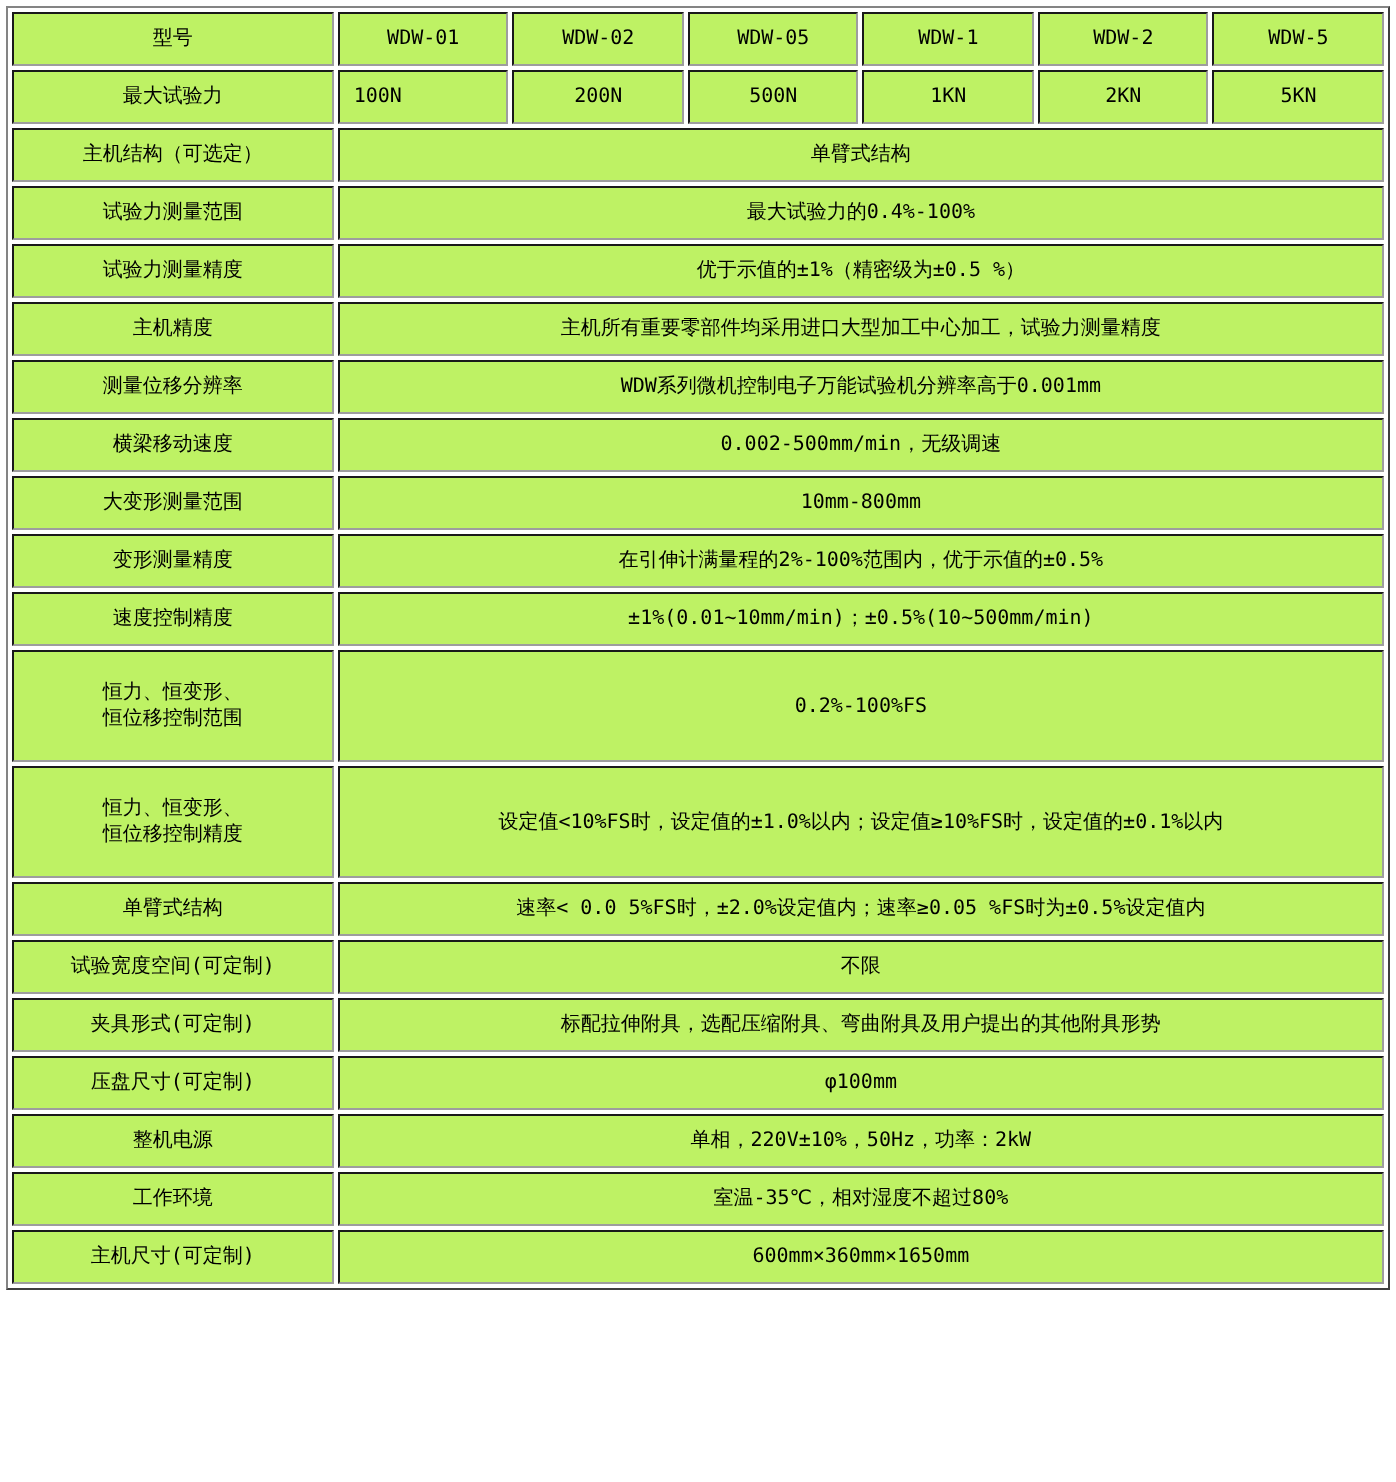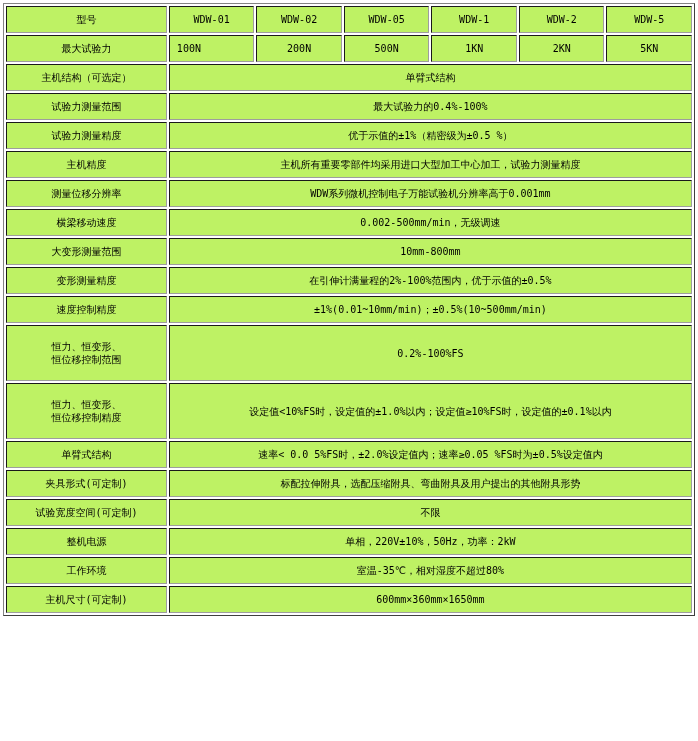--- a/index.html
+++ b/index.html
@@ -120,26 +120,30 @@
         <tr class="tall">
           <td class="label">恒力、恒变形、
 恒位移控制精度</td>
           <td colspan="6"><span>设定值&lt;10%FS时，设定值的±1.0%以内；设定值≥10%FS时，设定值的±0.1%以内</span></td>
         </tr>
         <tr>
           <td class="label">单臂式结构</td>
           <td colspan="6"><span>速率&lt; 0.0 5%FS时，±2.0%设定值内；速率≥0.05 %FS时为±0.5%设定值内</span></td>
         </tr>
         <tr>
+          <td class="label">试验宽度空间(可定制)</td>
+          <td colspan="6"><span>不限</span></td>
+        </tr>
+        <tr>
           <td class="label">夹具形式(可定制)</td>
           <td colspan="6"><span>标配拉伸附具，选配压缩附具、弯曲附具及用户提出的其他附具形势</span></td>
         </tr>
         <tr>
-          <td class="label">试验宽度空间(可定制)</td>
-          <td colspan="6"><span>不限</span></td>
+          <td class="label">压盘尺寸(可定制)</td>
+          <td colspan="6"><span>φ100mm</span></td>
         </tr>
         <tr>
           <td class="label">整机电源</td>
           <td colspan="6"><span>单相，220V±10%，50Hz，功率：2kW</span></td>
         </tr>
         <tr>
           <td class="label">工作环境</td>
           <td colspan="6"><span>室温-35℃，相对湿度不超过80%</span></td>
         </tr>
         <tr>

